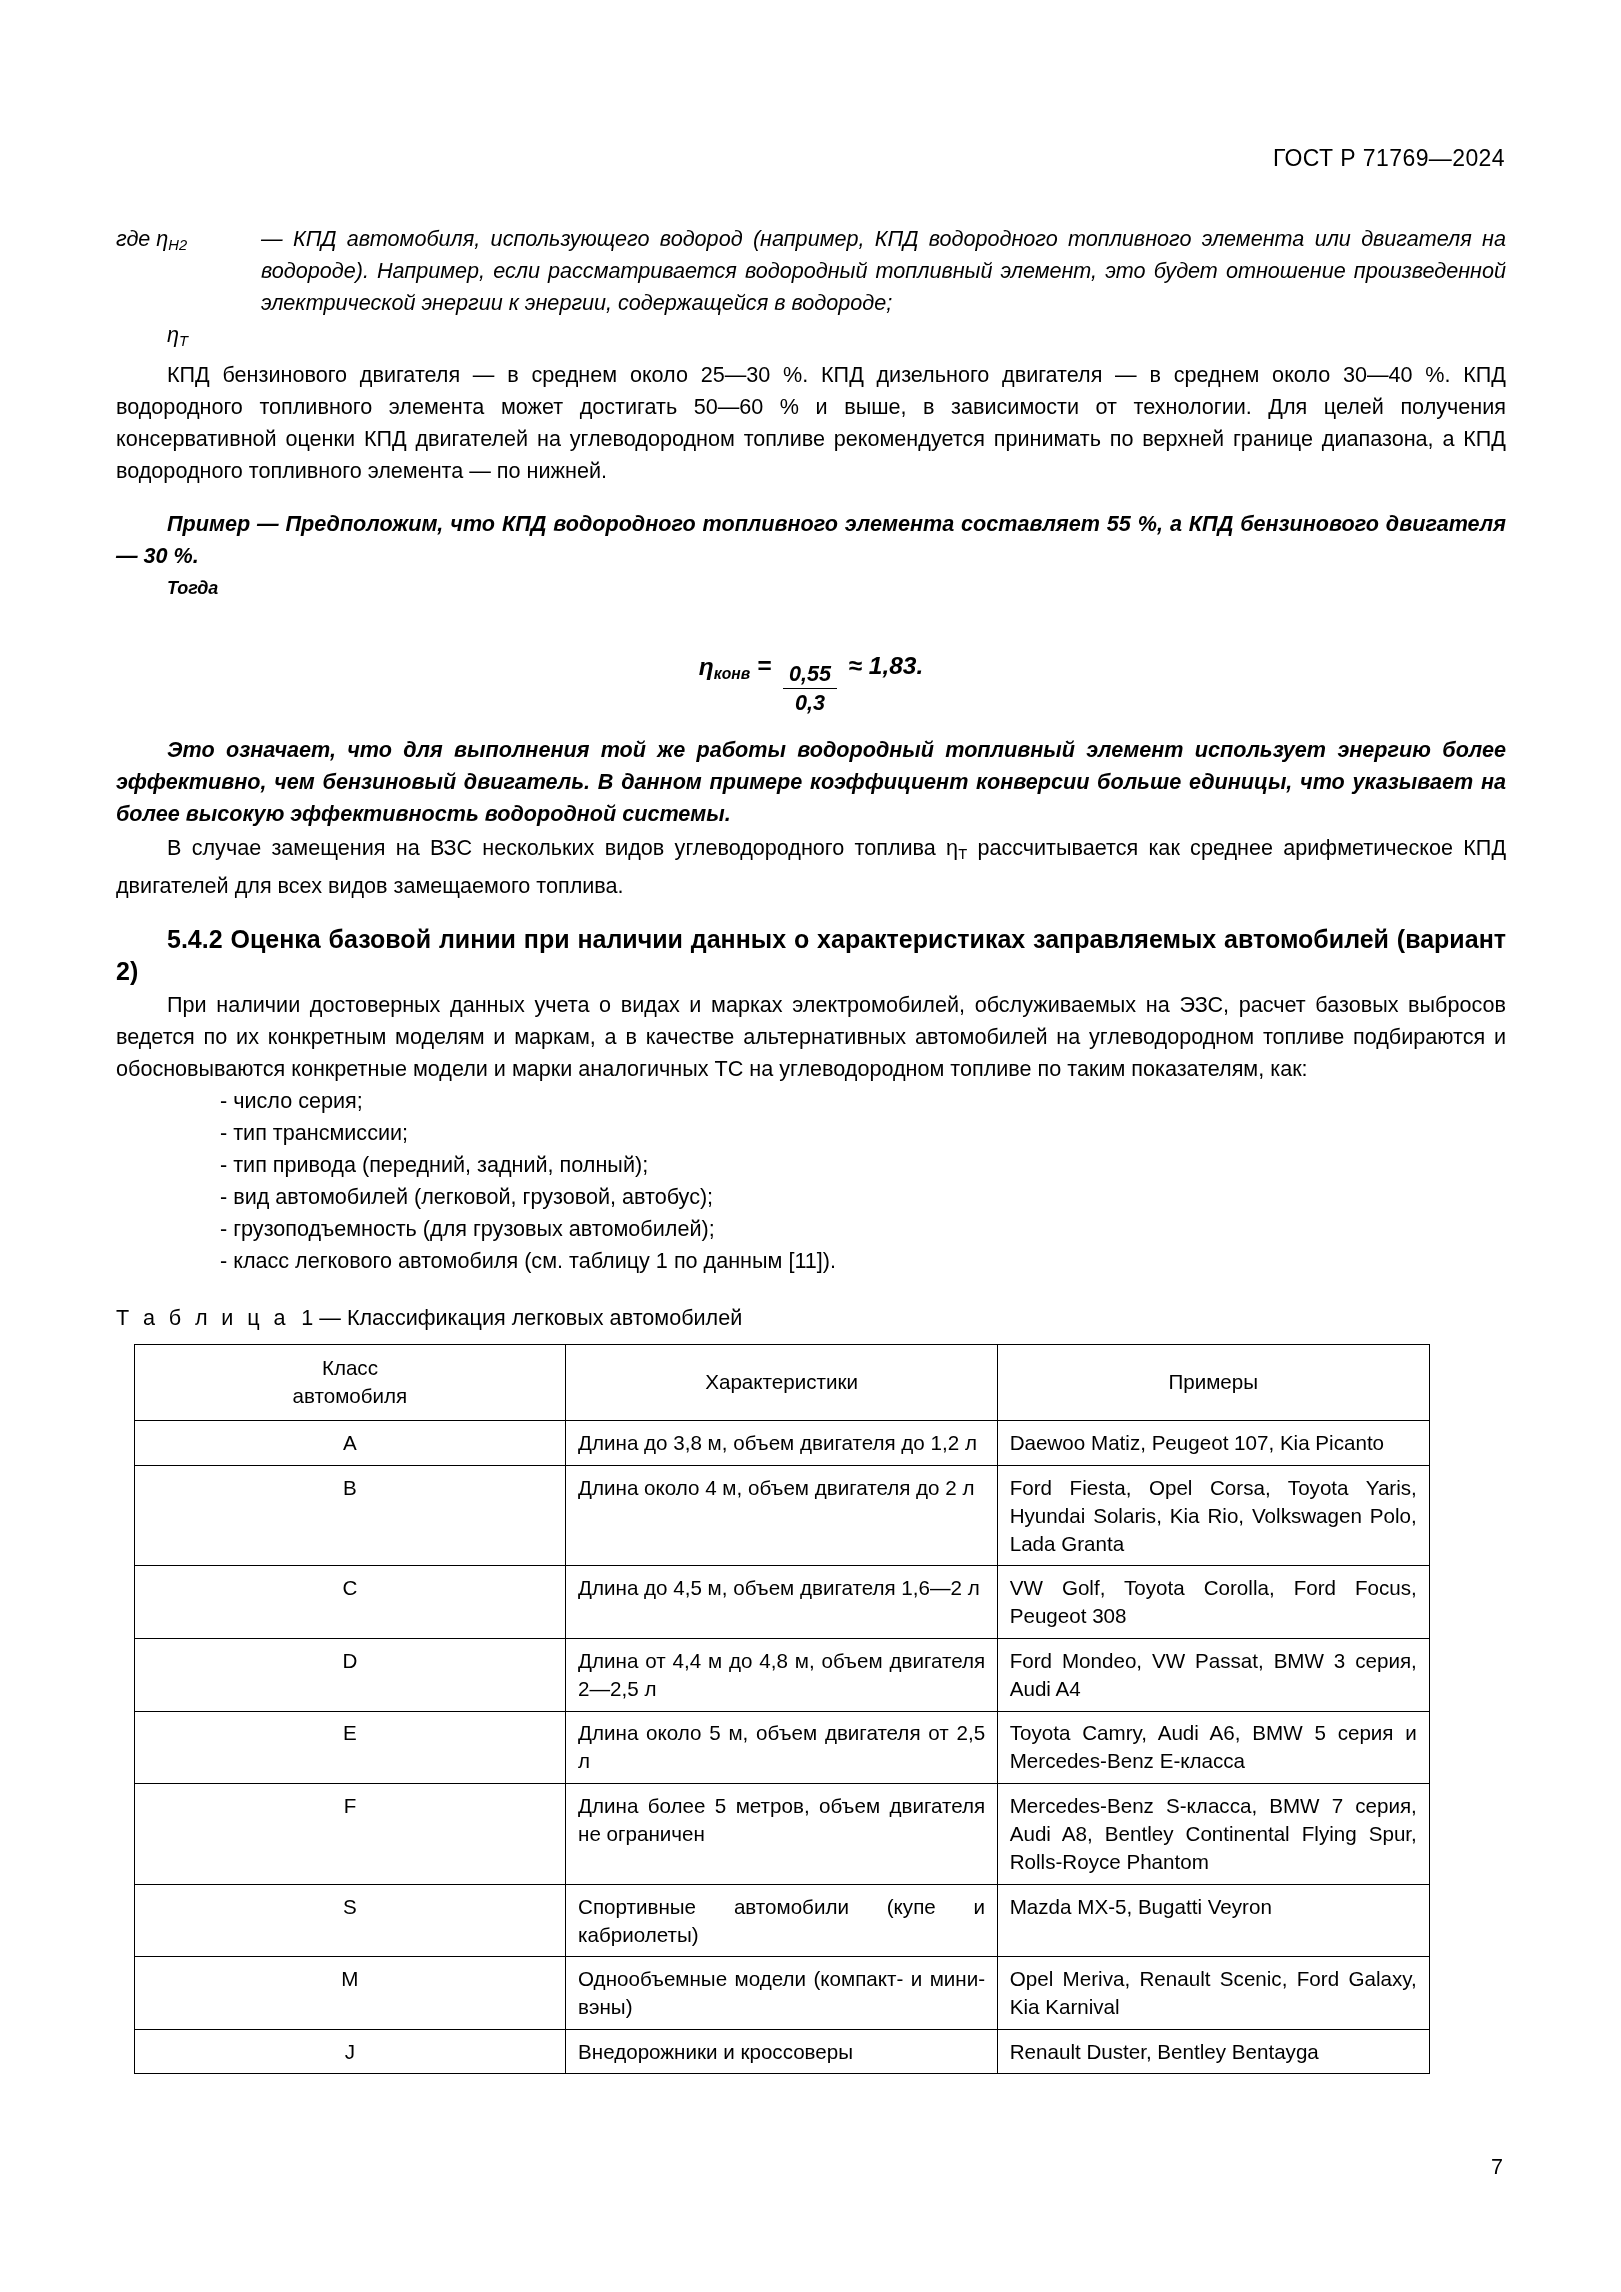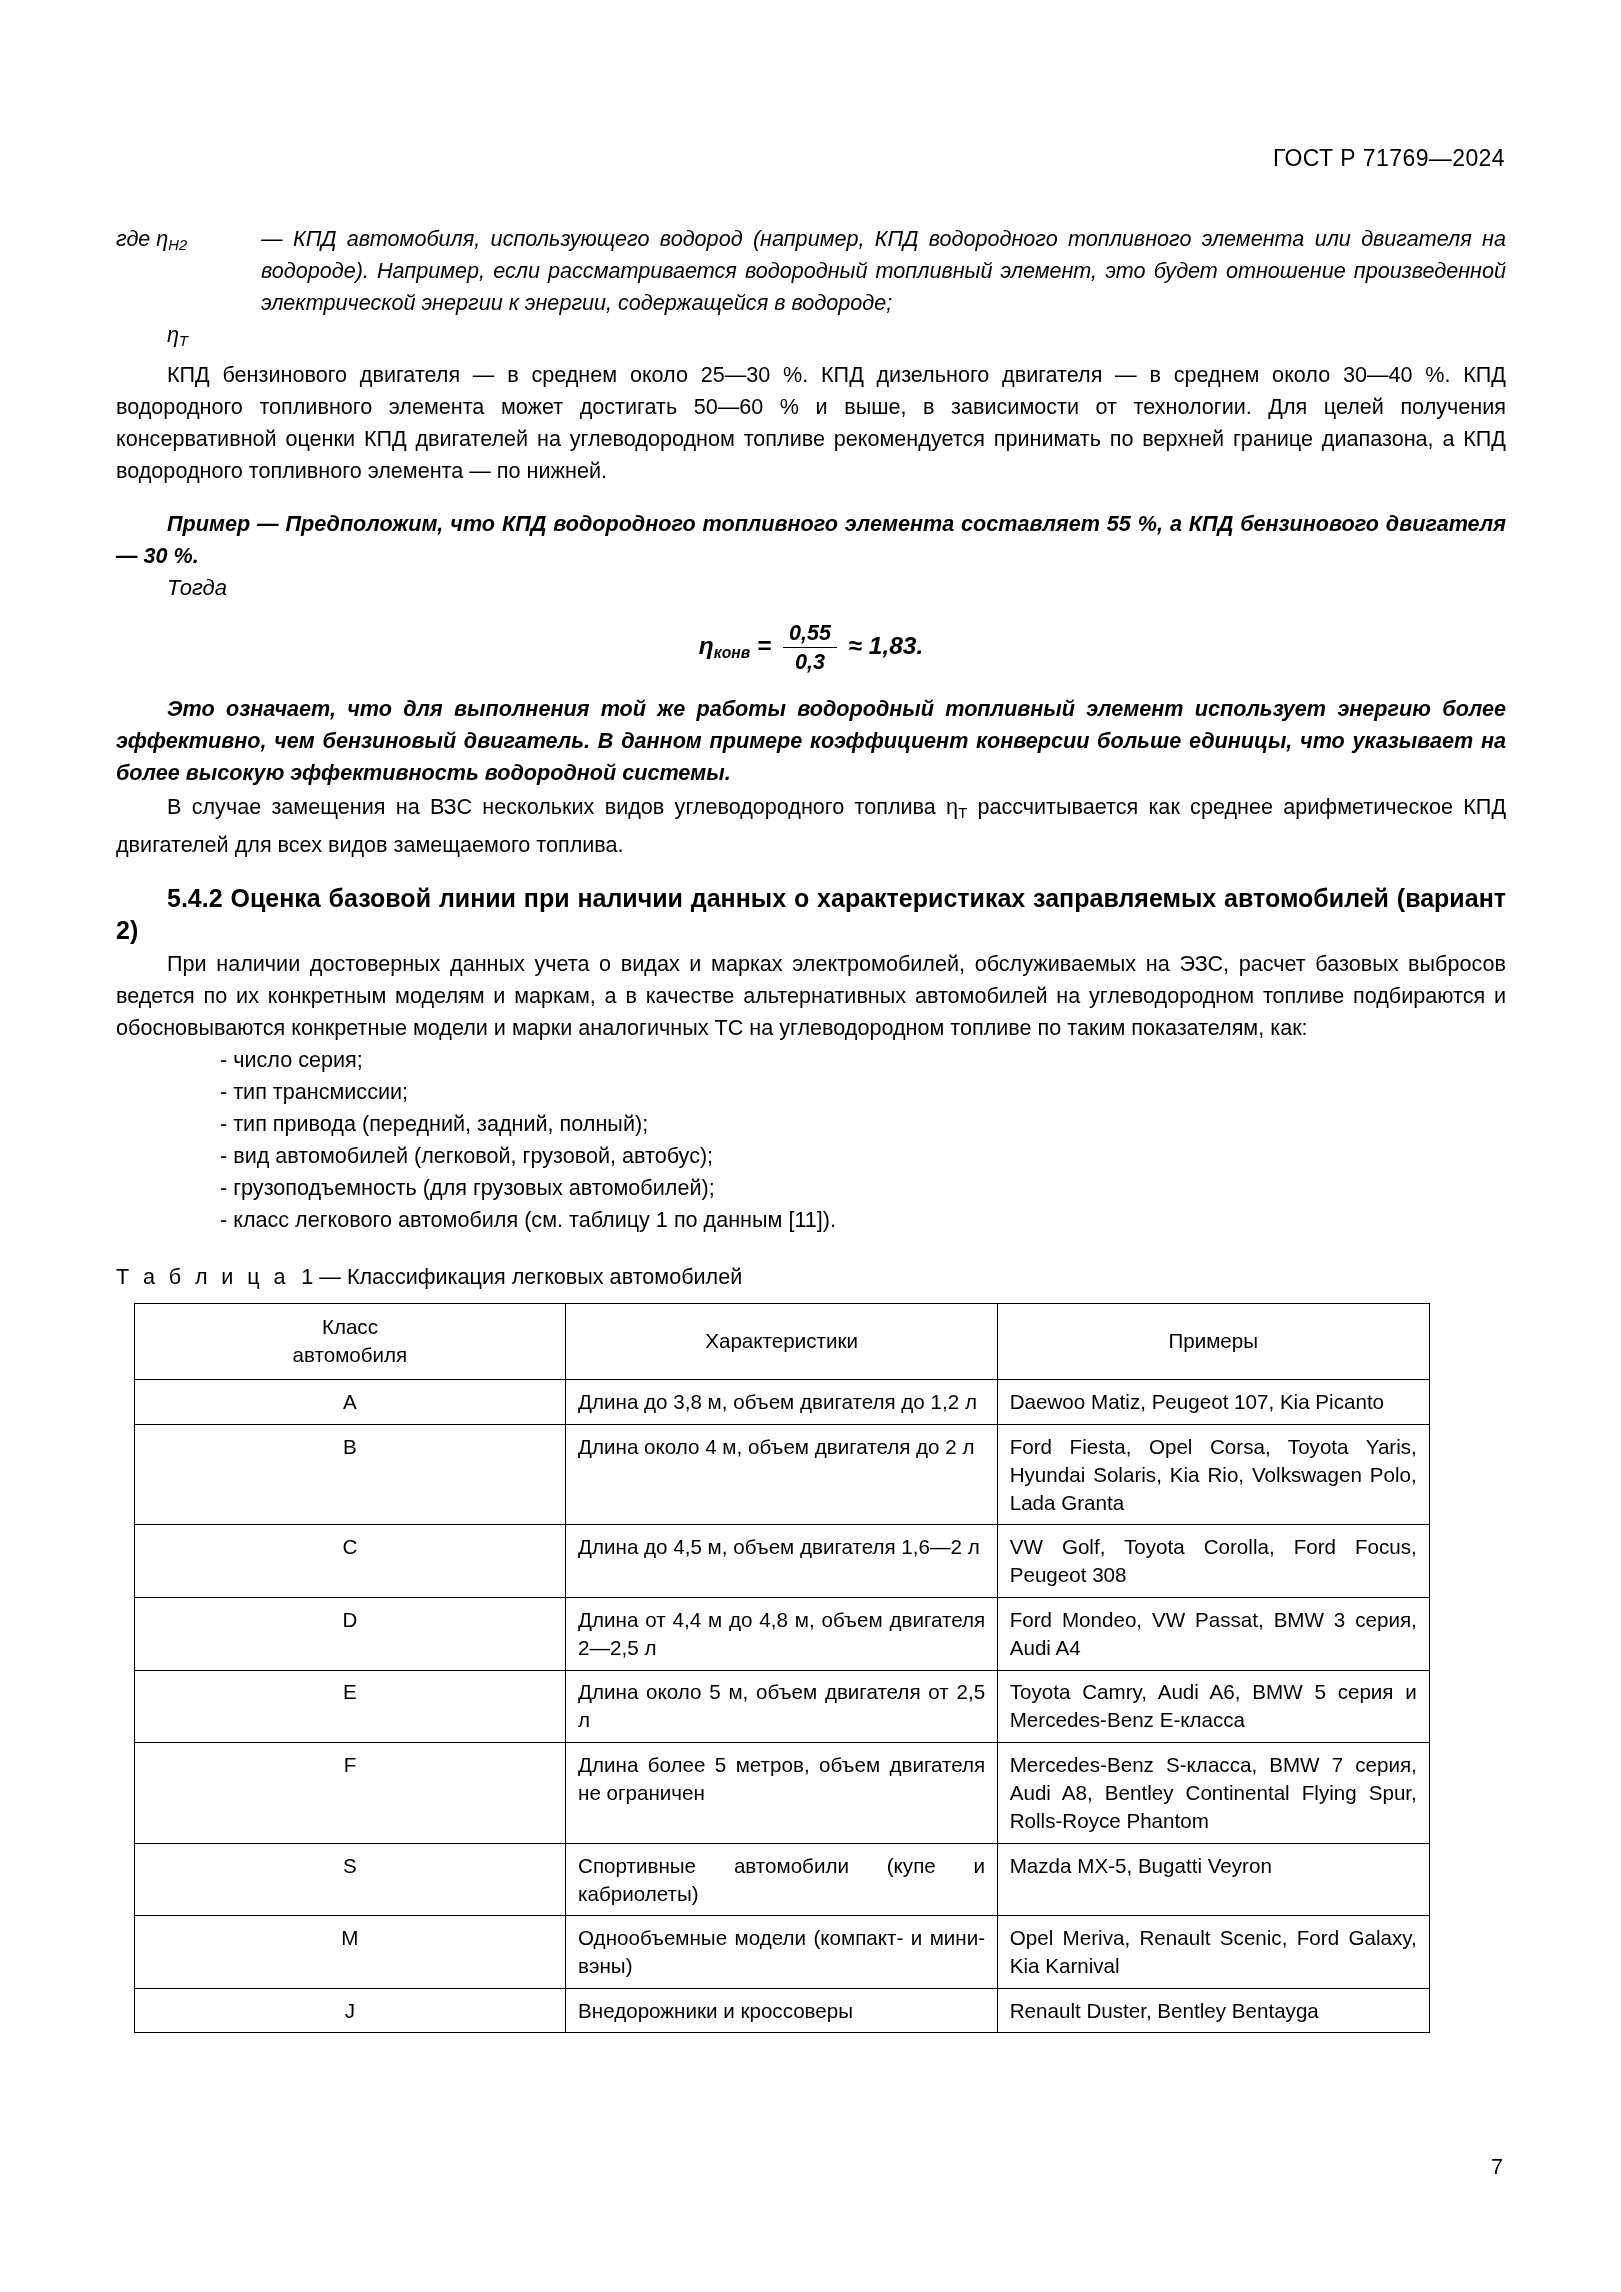--- a/index.html
+++ b/index.html
@@ -82,22 +82,22 @@
     font-size: 21.6px;
     line-height: 32px;
     text-align: justify;
     text-indent: 51px;
   }
   .example.cont {
     margin-top: 0;
   }
   .tthen {
     font-style: italic;
-    font-weight: normal;
-    font-size: 22px;
+    font-weight: bold;
+    font-size: 18px;
     line-height: 32px;
     text-indent: 51px;
     margin-top: 0;
   }
   .formula {
     margin-top: 15.7px;
     margin-bottom: 17.6px;
     text-align: center;
     font-style: italic;
     font-weight: bold;
@@ -107,20 +107,21 @@
     display: inline-block;
     vertical-align: middle;
     text-align: center;
     margin: 0 4.9px;
     font-size: 21.6px;
   }
   .frac .num {
     display: block;
     padding: 0 5.9px 1px 5.9px;
     border-bottom: 1.6px solid #000;
+    margin-top: 41px;
   }
   .frac .den {
     display: block;
     padding: 1px 5.9px 0 5.9px;
   }
   .section-title {
     margin-top: 21.6px;
     font-size: 25px;
     line-height: 32px;
     font-weight: bold;

